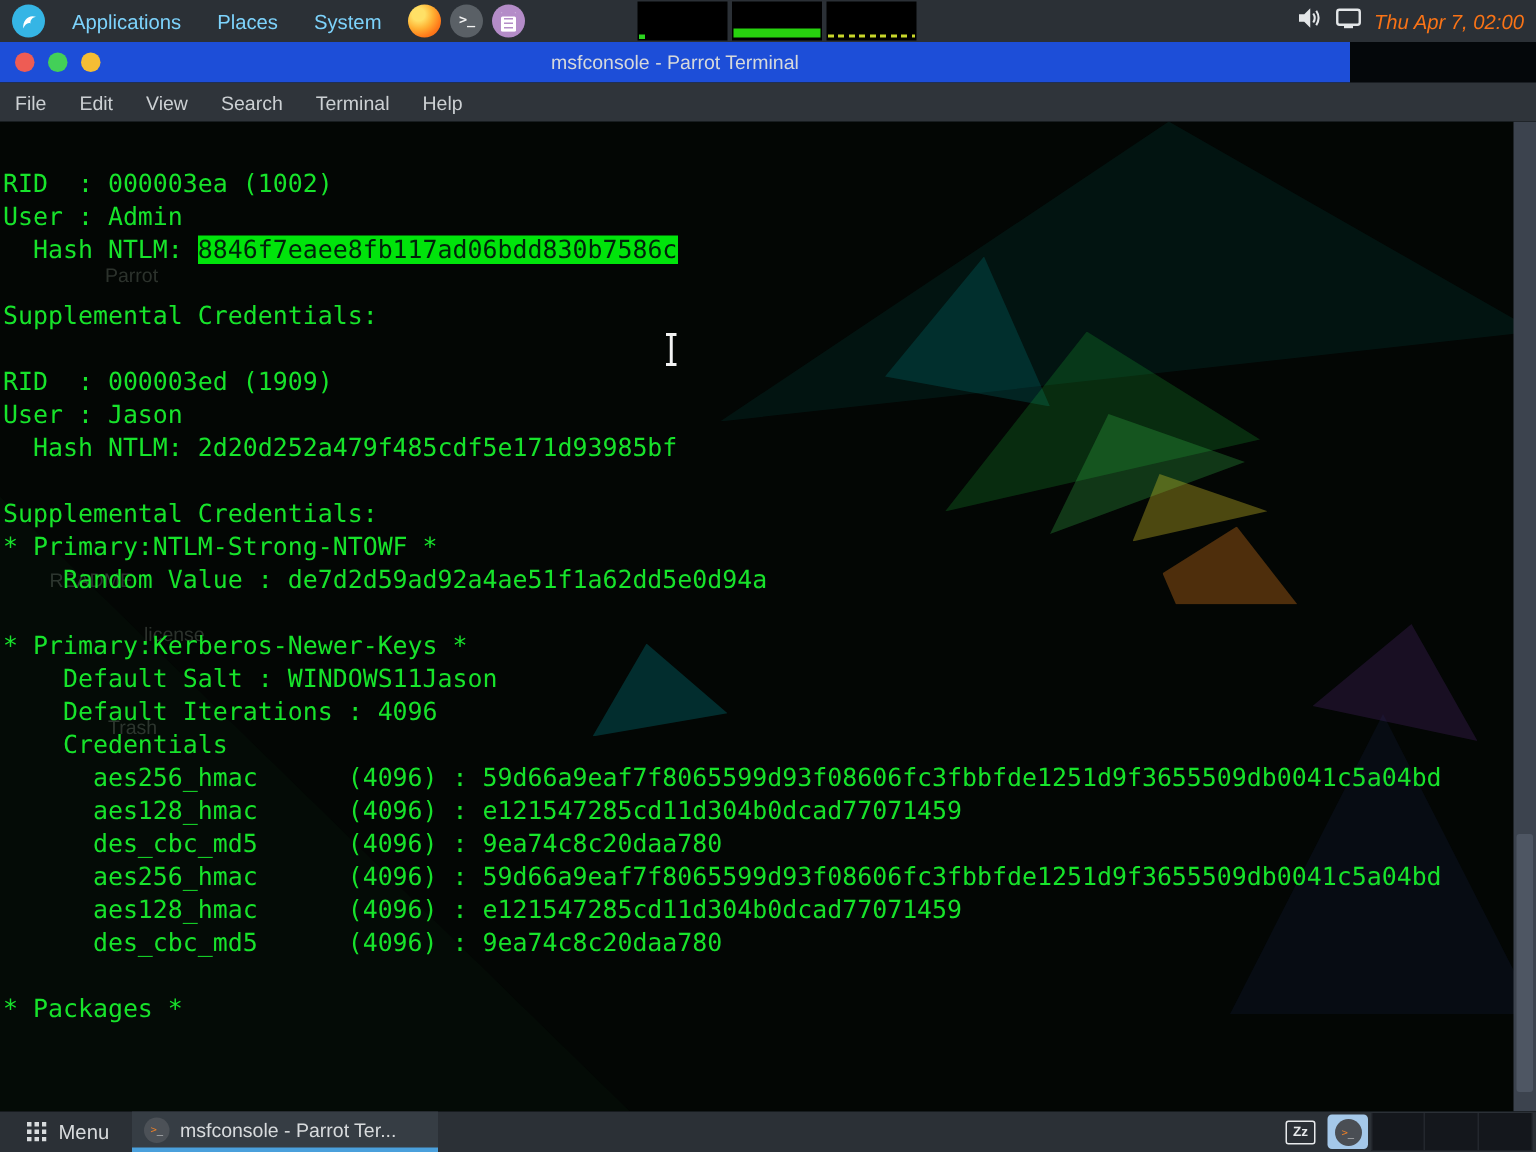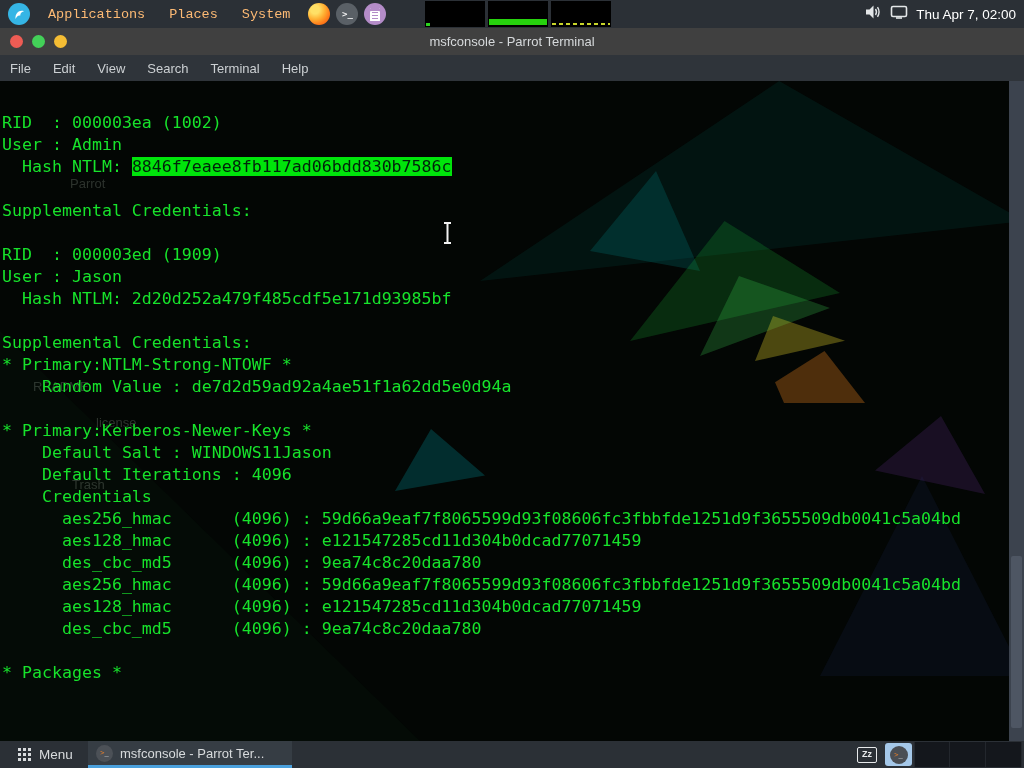--- a/index.html
+++ b/index.html
@@ -2,38 +2,38 @@
 <html><head>
 <meta charset="utf-8">
 <style>
   * { margin:0; padding:0; box-sizing:border-box; }
   html,body { background:#000; }
   body { font-family:"Liberation Sans", sans-serif; }
   #screen { position:relative; width:1024px; height:768px; overflow:hidden; background:#04070a; }
 
   
   .top-panel { position:absolute; left:0; top:0; width:1024px; height:28px; background:#2b3036; display:flex; align-items:center; z-index:40; }
-  .panel-menu { color:#fdba74; font-size:13.5px; padding:0 12px; height:28px; display:flex; align-items:center; cursor:default;font-family:Liberation Mono, monospace; }
+  .panel-menu { color:#7dd3fc; font-size:13.5px; padding:0 12px; height:28px; display:flex; align-items:center; cursor:default; }
   .logo-circle { width:22px; height:22px; border-radius:50%; margin:0 6px 0 8px; background:#35b5e5; display:flex; align-items:center; justify-content:center; }
   .launcher { width:22px; height:22px; border-radius:50%; margin-left:6px; display:flex; align-items:center; justify-content:center; }
   .launcher.ff { background:radial-gradient(circle at 32% 30%, #ffe066 0 20%, #ffb133 45%, #ff7a1a 70%, #e8590c 100%); }
   .launcher.term { background:#5a6066; color:#f2f2f2; font-family:"DejaVu Sans Mono", monospace; font-size:9px; font-weight:bold; }
   .launcher.edit { background:#b48cc8; }
   .page-glyph { width:10px; height:13px; background:#fff; border-radius:1px; box-shadow:inset 0 3px 0 #b48cc8, inset 0 -2px 0 #fff; position:relative; }
   .page-glyph::after { content:""; position:absolute; left:2px; top:4px; width:6px; height:1.5px; background:#b48cc8; box-shadow:0 3px 0 #b48cc8, 0 6px 0 #b48cc8; }
   .monitors { position:absolute; left:425px; top:1px; display:flex; gap:3px; }
   .mon { width:60px; height:26px; background:#000; position:relative; }
   .mon .dot { position:absolute; left:1px; bottom:1px; width:4px; height:3px; background:#2bd41e; }
   .mon .bar { position:absolute; left:1px; right:1px; bottom:2px; height:6px; background:#27d20e; }
   .mon .dash { position:absolute; left:1px; right:1px; bottom:2px; height:2px; background:repeating-linear-gradient(90deg,#c8d62a 0 4px, transparent 4px 7px); }
   .panel-right { position:absolute; right:8px; top:0; height:28px; display:flex; align-items:center; gap:8px; }
-  .clock { color:#ffffff; font-size:13.5px; }
-
-  
-  .titlebar { position:absolute; left:0; top:28px; width:1024px; height:27px; background:#404040; z-index:39; }
+  .clock { color:#f97316; font-size:13.5px;font-style:italic; }
+
+  
+  .titlebar { position:absolute; left:0; top:28px; width:900px; height:27px; background:#1d4ed8; z-index:39; }
   .traffic { position:absolute; left:10px; top:7px; display:flex; gap:9px; }
   .tl { width:13px; height:13px; border-radius:50%; }
   .tl.red { background:#ee5c54; } .tl.green { background:#43d058; } .tl.yellow { background:#f5bd34; }
   .win-title { width:100%; text-align:center; line-height:27px; color:#d6d9db; font-size:13px; }
 
   
   .menubar { position:absolute; left:0; top:55px; width:1024px; height:26px; background:#2f343a; display:flex; align-items:center; gap:18px; padding-left:8px; z-index:39; }
   .menubar .mi { color:#ccd0d3; font-size:13px; padding:0 2px; }
 
   

